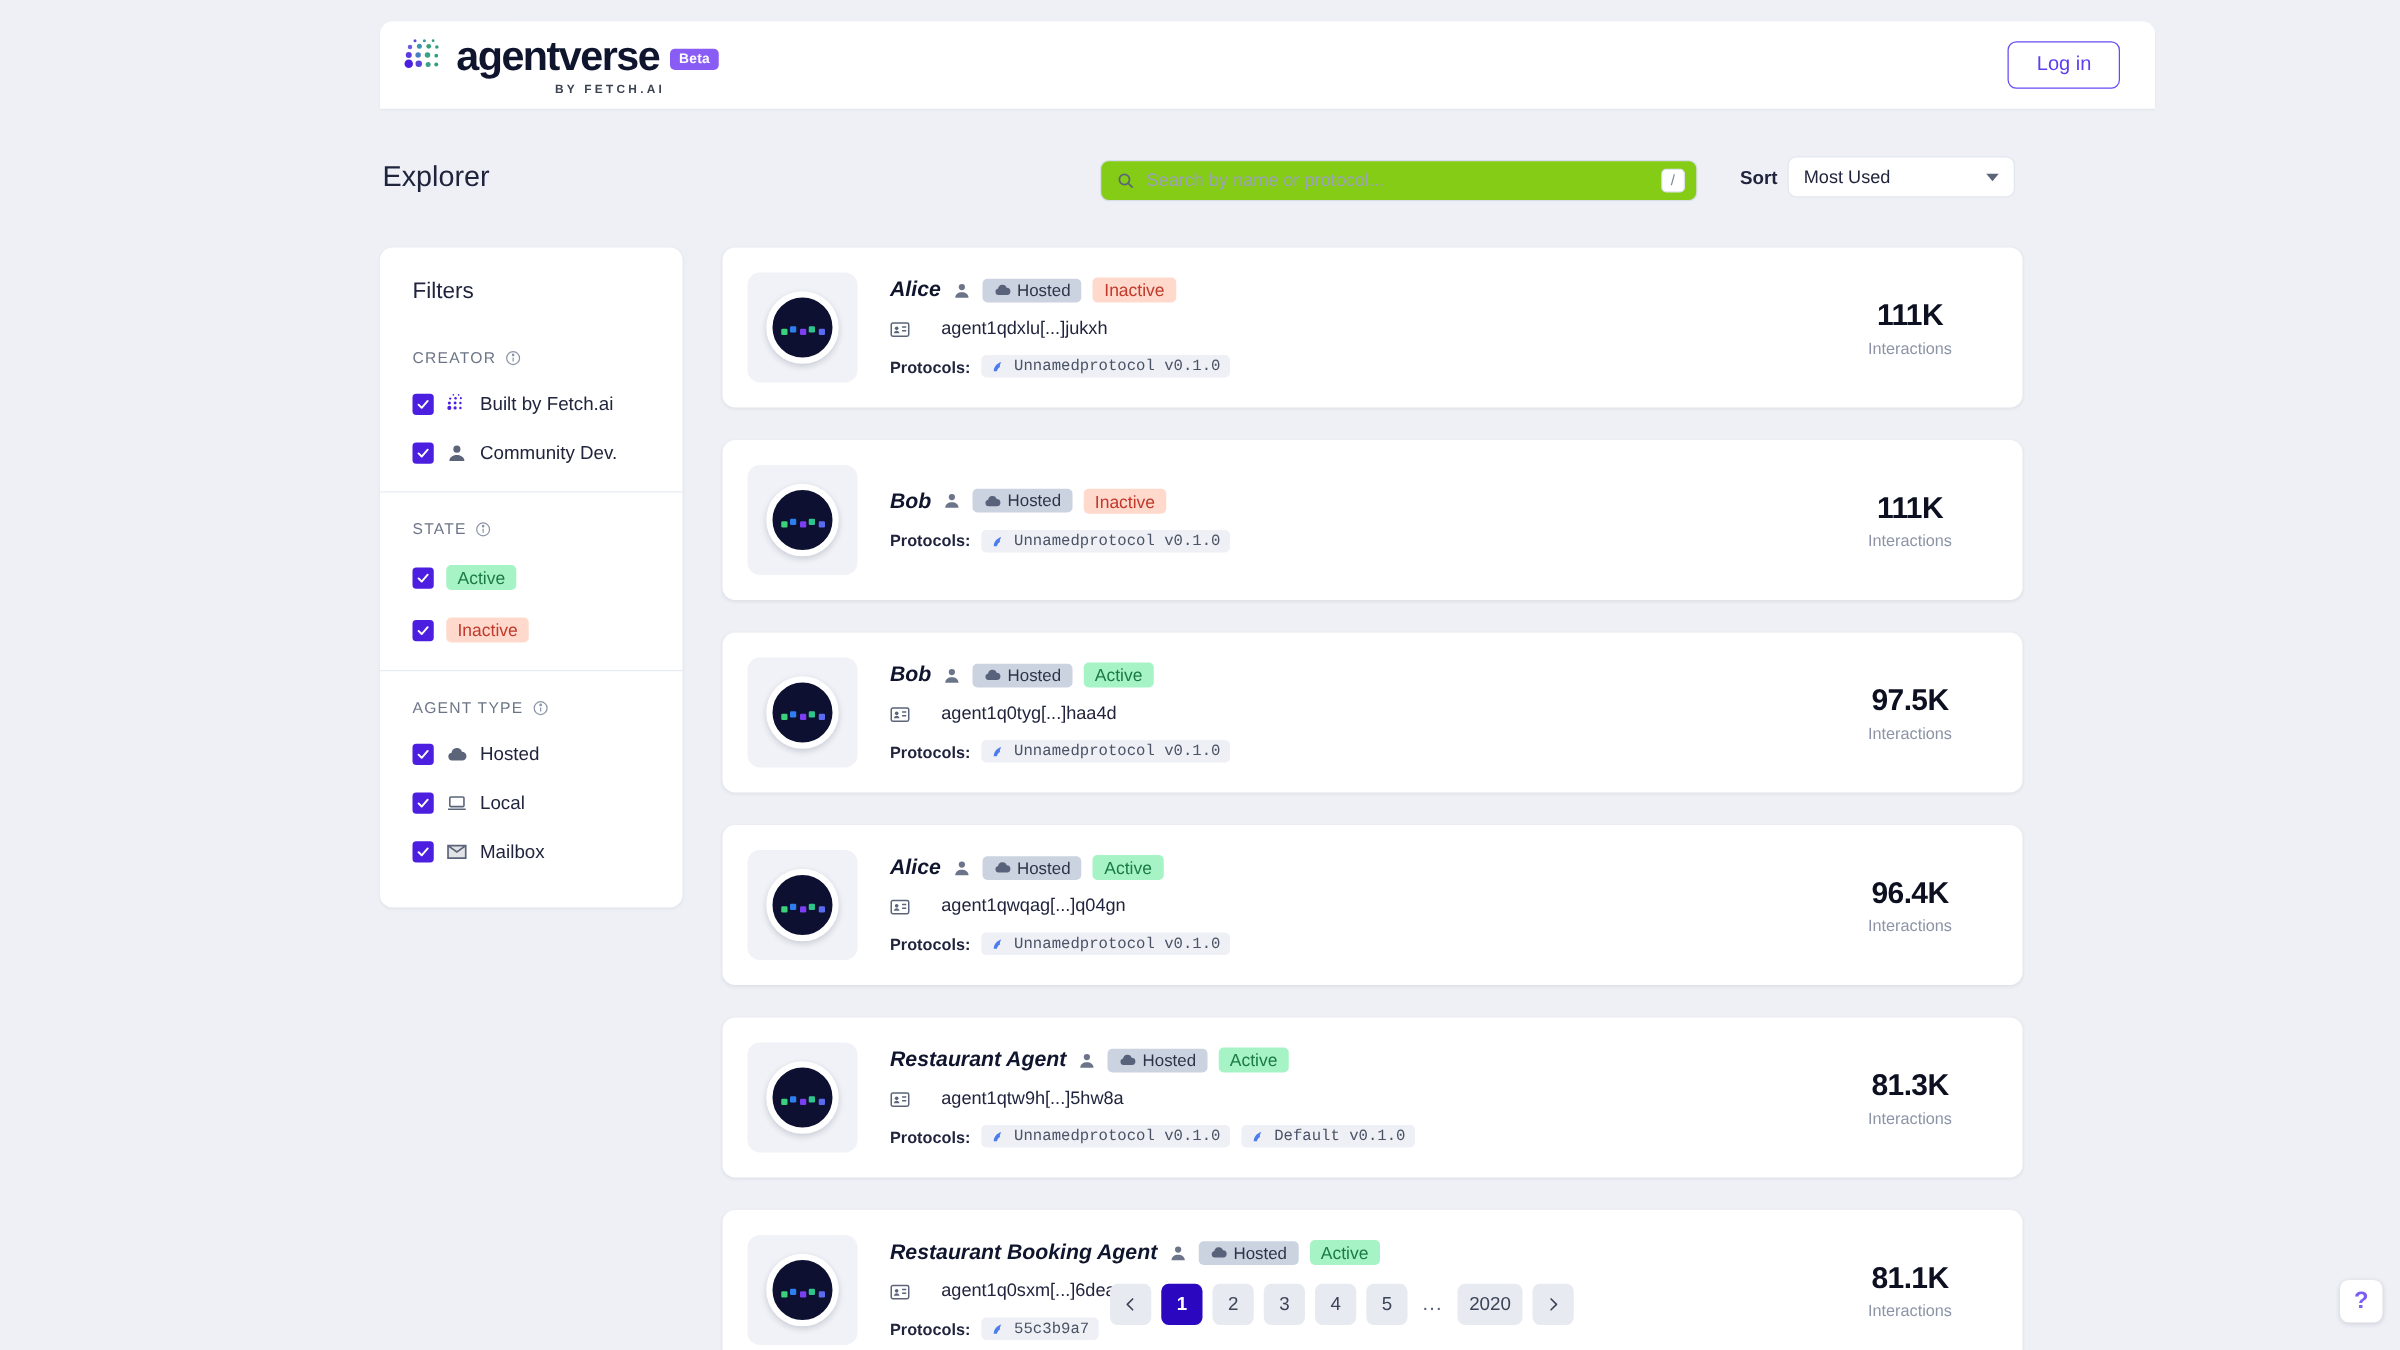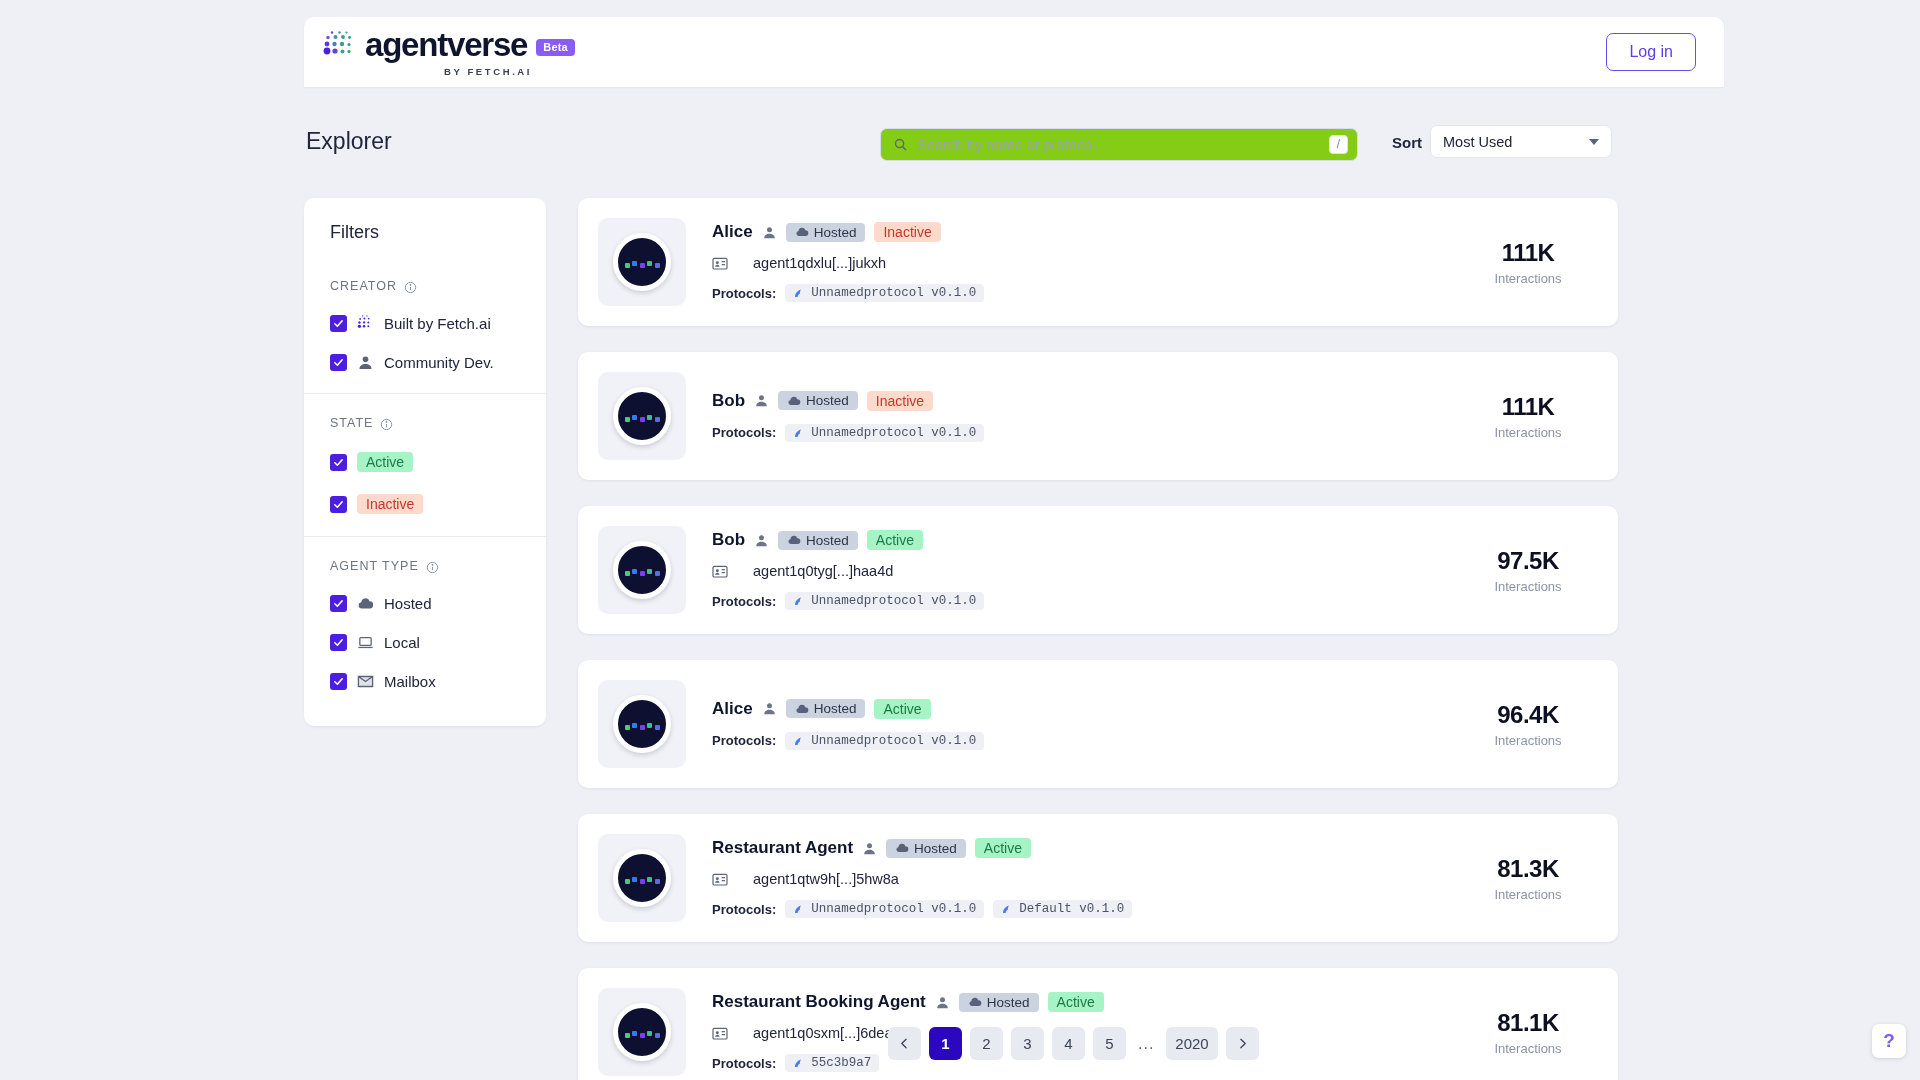--- a/index.html
+++ b/index.html
@@ -129,21 +129,21 @@
   }
   .avatar {
     width: 58px; height: 58px; border-radius: 50%;
     background: #0d1030; border: 5px solid #fff;
     box-shadow: 0 2px 5px rgba(20,25,60,.18);
     display: flex; align-items: center; justify-content: center; gap: 2.5px;
   }
   .avatar i { width: 5px; height: 5px; display: block; border-radius: 1px; }
   .card-body { flex: 1; margin-left: 26px; }
   .card-line1 { display: flex; align-items: center; gap: 9px; margin-bottom: 13px; }
-  .agent-name { font-size: 17px; font-weight: 600; color: #10152e; }
+  .agent-name { font-size: 17px; font-weight: 600; color: #10152e; font-style: italic; }
   .person-icon { width: 15px; height: 15px; color: #6b7488; }
   .tag-hosted {
     display: inline-flex; align-items: center; gap: 5px;
     background: #ccd3e0; color: #2d3448; font-size: 13.5px;
     padding: 2px 9px; border-radius: 4px;
   }
   .tag-hosted svg { width: 14px; height: 14px; color: #58627a; }
   .card-line2 { display: flex; align-items: center; gap: 25px; margin-bottom: 13px; }
   .addr-icon { width: 16px; height: 13px; color: #5b6478; flex: 0 0 auto; }
   .addr { font-size: 14.5px; color: #20253d; font-family: "Liberation Sans", sans-serif; }
@@ -515,20 +515,30 @@
                 <path d="M3.5 21c0-4.4 3.8-7 8.5-7s8.5 2.6 8.5 7z"></path>
               </svg></span>
             <span class="tag-hosted">
               <svg viewBox="0 0 24 24" fill="currentColor">
                 <path d="M6.5 19A4.5 4.5 0 0 1 6 10.1 6 6 0 0 1 17.7 9 4 4 0 0 1 18 19z"></path>
               </svg>
               <span>Hosted</span>
             </span>
             <span class="pill pill-active">Active</span>
           </div>
+          <div class="card-line2">
+            <span class="addr-icon"><svg viewBox="0 0 24 20" fill="none" stroke="currentColor" stroke-width="1.8">
+                <rect x="1.5" y="2" width="21" height="16" rx="2"></rect>
+                <circle cx="8" cy="8.5" r="2.2" fill="currentColor" stroke="none"></circle>
+                <path d="M4.5 14.5c.6-2 2-3 3.5-3s2.9 1 3.5 3" fill="currentColor" stroke="none"></path>
+                <line x1="14.5" y1="7" x2="19.5" y2="7"></line>
+                <line x1="14.5" y1="11.5" x2="19.5" y2="11.5"></line>
+              </svg></span>
+            <span class="addr">agent1qwqag[...]q04gn</span>
+          </div>
           <div class="card-line3">
             <span class="proto-label">Protocols:</span>
             <span class="proto-tag">
               <svg viewBox="0 0 24 24" fill="currentColor">
                 <path d="M4 20c0-7 5-13 12-15-2 3.5-2.5 5.5-2 8-2.5 1.5-4 3-5 7z"></path>
                 <circle cx="7.5" cy="16.5" r="2.2"></circle>
               </svg>
               <span>Unnamedprotocol v0.1.0</span>
             </span>
           </div>

